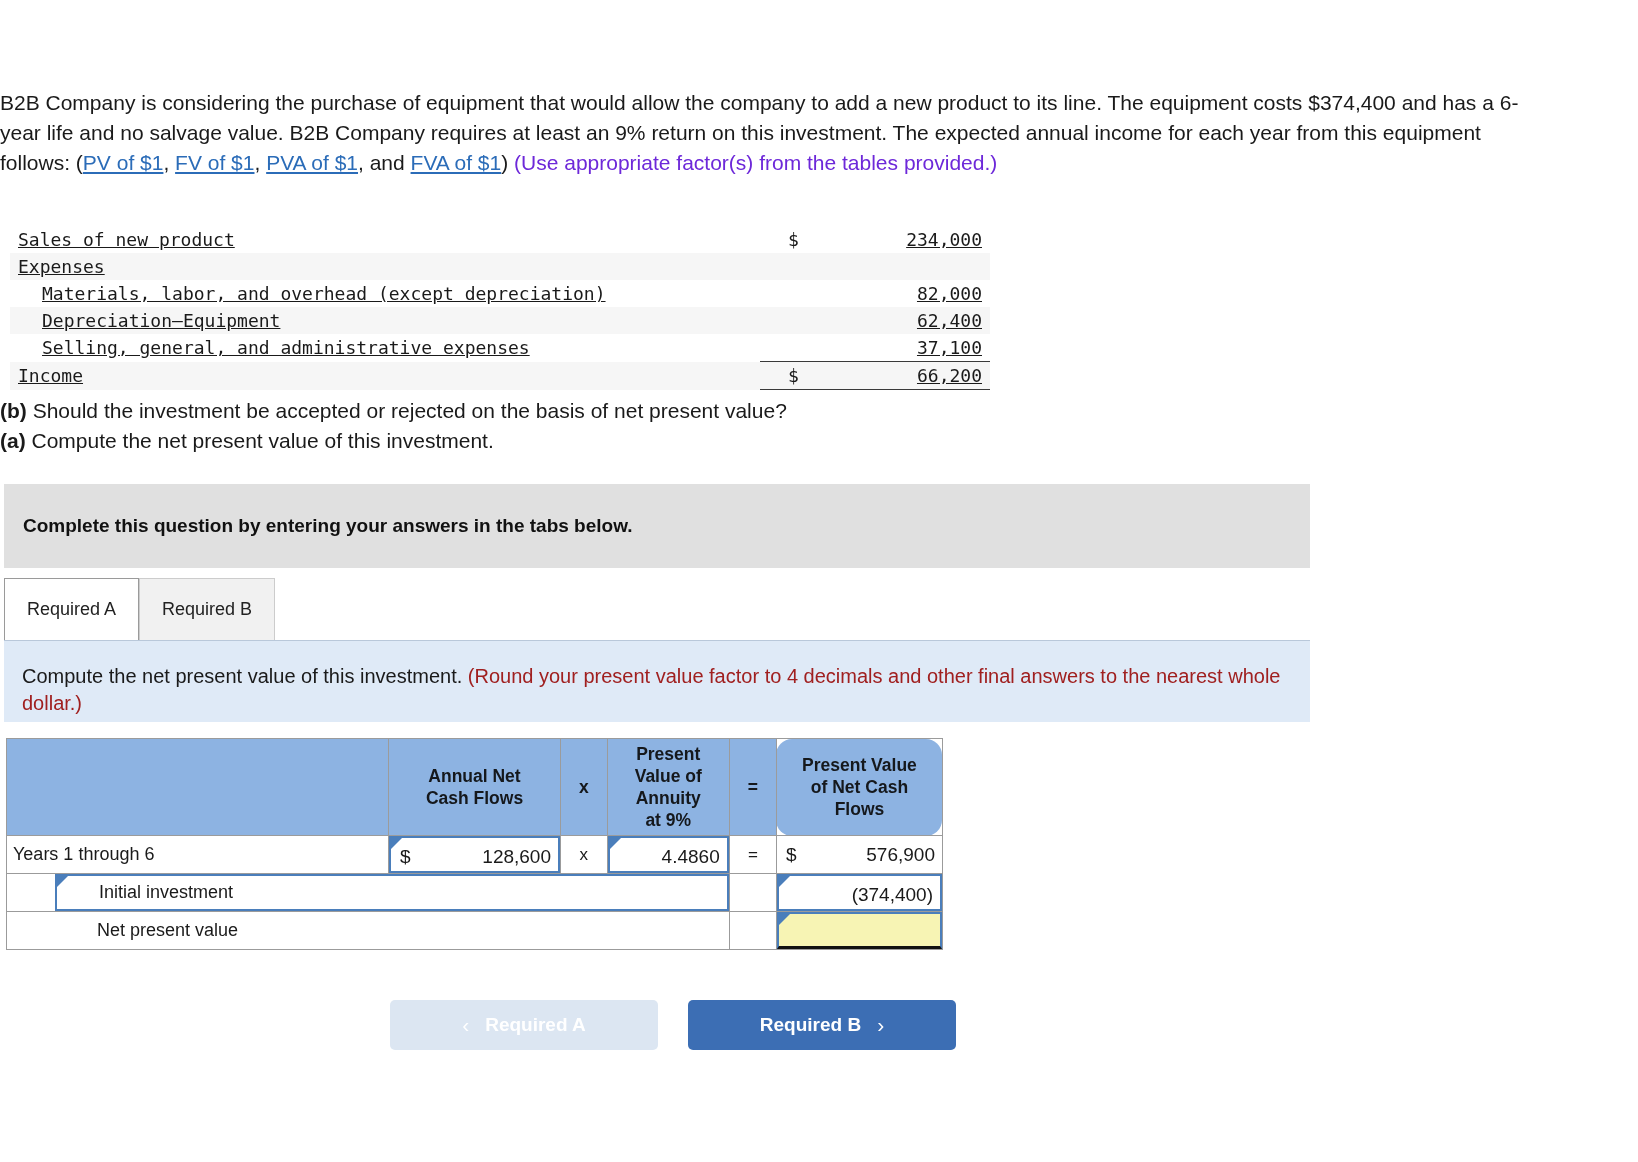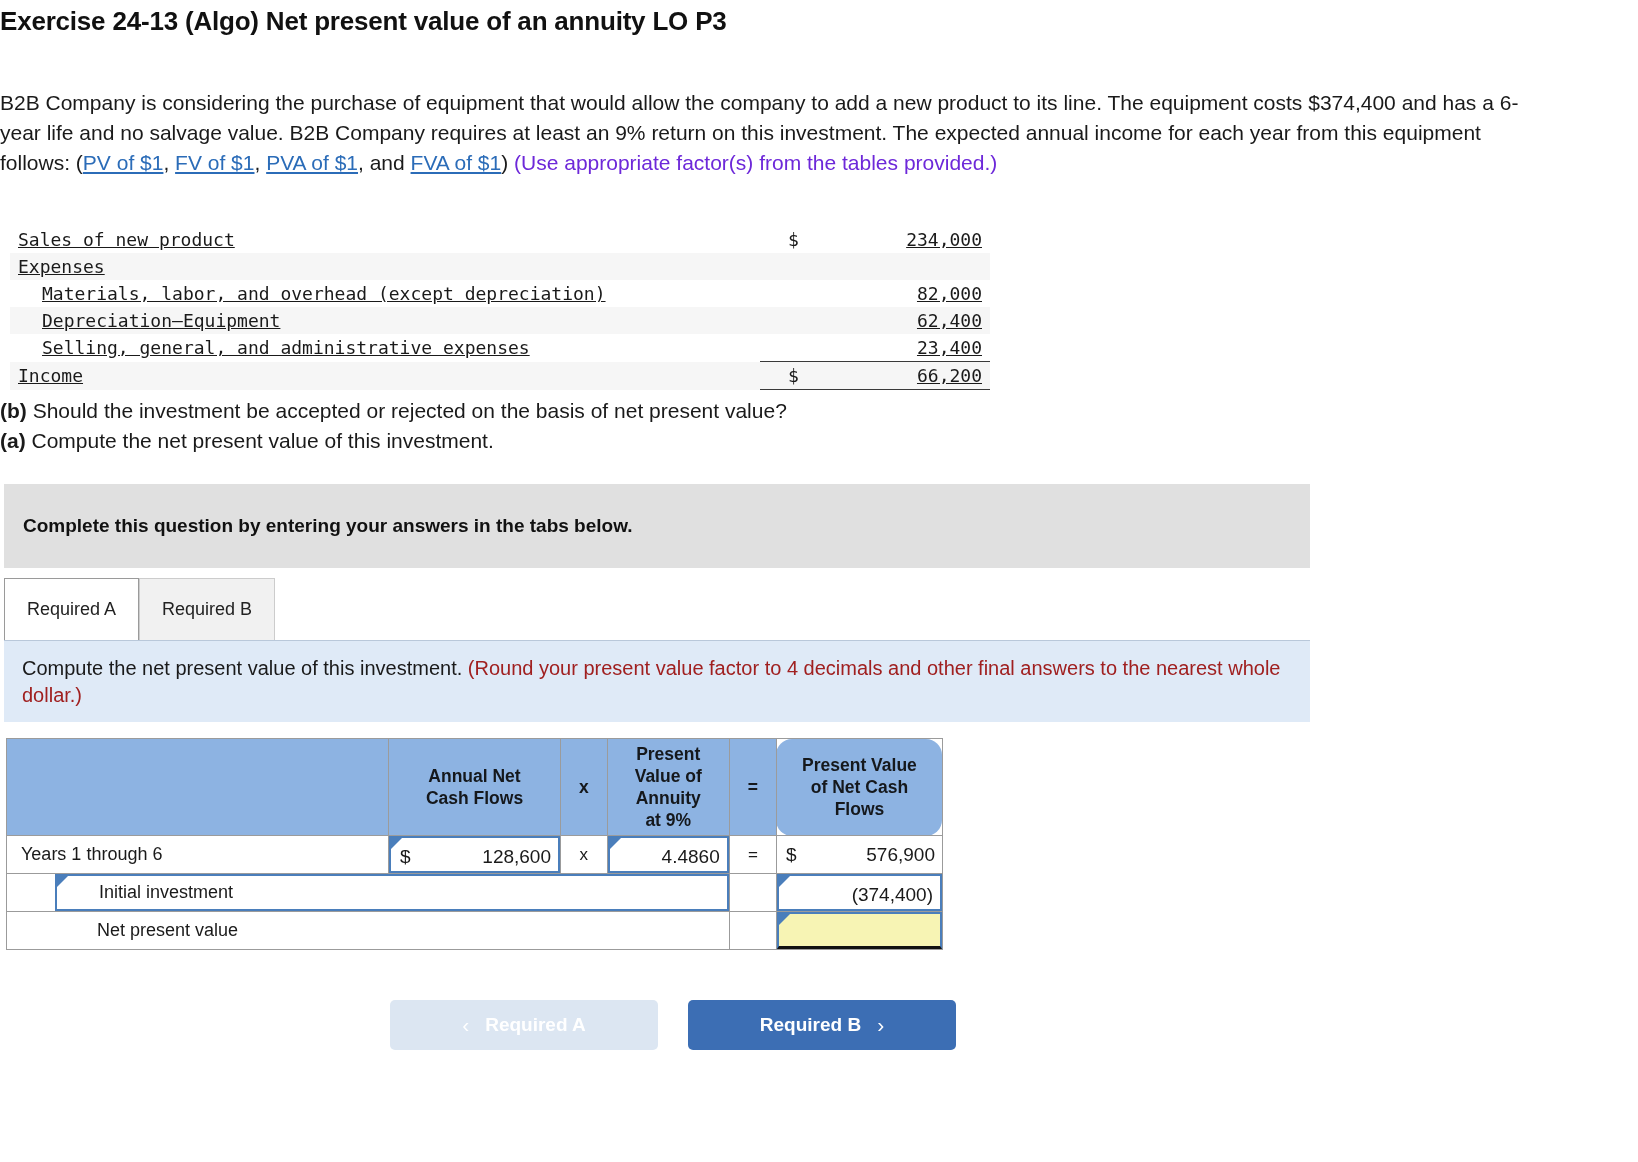--- a/index.html
+++ b/index.html
@@ -79,21 +79,21 @@
     cursor: pointer; user-select: none;
   }
   .tab.active { background: #ffffff; border-color: #9a9a9a; position: relative; z-index: 3; }
   .tab.inactive { background: #f1f1f1; border-color: #cccccc; }
 
   
   .blue-box {
     position: absolute; left: 4px; top: 640px;
     width: 1306px; height: 82px;
     background: #dfeaf7; border-top: 1px solid #b9c8da;
-    padding: 14px 24px 0 18px;
+    padding: 22px 24px 0 18px;
     font-size: 20px; line-height: 27px; color: #1a1a1a;
   }
   .blue-box .hint { color: #a02020; }
 
   
   .grid {
     position: absolute; left: 6px; top: 738px;
     border-collapse: collapse;
     font-size: 18px;
   }
@@ -104,21 +104,21 @@
     padding: 4px 18px; vertical-align: middle;
   }
   .col-label { width: 382px; }
   .col-cash  { width: 172px; }
   .col-op    { width: 30px; }
   .col-fac   { width: 122px; }
   .col-eq    { width: 30px; }
   .col-pv    { width: 166px; border-radius: 16px; }
 
   .grid td.rowlabel {
-    height: 37px; padding-left: 14px; font-size: 18px; color: #1a1a1a;
+    height: 37px; padding-left: 6px; font-size: 18px; color: #1a1a1a;
     vertical-align: middle; background: #fff;
   }
   .grid td.rowlabel.indent { padding-left: 48px; }
   .grid td.op {
     text-align: center; vertical-align: middle; font-size: 17px; background:#fff;
   }
 
   
   .cellwrap { position: relative; height: 37px; background: #fff; }
   .cellwrap.inp { border: 2px solid #4a7ebb; }
@@ -148,21 +148,20 @@
   }
   .btn.prev { width: 268px; background: #dce6f2; color: #ffffff; }
   .btn.next { width: 268px; background: #3c6eb4; color: #ffffff; }
   .chev { font-weight: normal; font-size: 21px; }
 </style>
 </head>
 <body>
 
 <div class="page">
 
-  <div class="ex-title">Exercise 24-13 (Algo) Net present value of an annuity LO P3</div>
 
   <div class="problem"><span>B2B Company is considering the purchase of equipment that would allow the company to add a new product to its line. The equipment costs $374,400 and has a 6-year life and no salvage value. B2B Company requires at least an 9% return on this investment. The expected annual income for each year from this equipment follows: (</span><a href="#">PV of $1</a><span>, </span><a href="#">FV of $1</a><span>, </span><a href="#">PVA of $1</a><span>, and </span><a href="#">FVA of $1</a><span>) </span><span class="red-bold">(Use appropriate factor(s) from the tables provided.)</span></div>
 
   <table class="fin-table">
     <tbody>
       <tr>
         <td class="lbl">Sales of new product</td>
         <td class="amt"><span class="dollar">$</span><span>234,000</span></td>
       </tr>
       <tr class="zebra">
@@ -172,21 +171,21 @@
       <tr>
         <td class="lbl ind1">Materials, labor, and overhead (except depreciation)</td>
         <td class="amt"><span class="dollar"></span><span>82,000</span></td>
       </tr>
       <tr class="zebra">
         <td class="lbl ind1">Depreciation—Equipment</td>
         <td class="amt"><span class="dollar"></span><span>62,400</span></td>
       </tr>
       <tr class="subtot">
         <td class="lbl ind1">Selling, general, and administrative expenses</td>
-        <td class="amt"><span class="dollar"></span><span>23,400</span></td>
+        <td class="amt"><span class="dollar"></span><span>37,100</span></td>
       </tr>
       <tr class="zebra total">
         <td class="lbl">Income</td>
         <td class="amt"><span class="dollar">$</span><span>66,200</span></td>
       </tr>
     </tbody>
   </table>
 
   <div class="req-lines">
     <div><b>(b)</b><span> Should the investment be accepted or rejected on the basis of net present value?</span></div>

